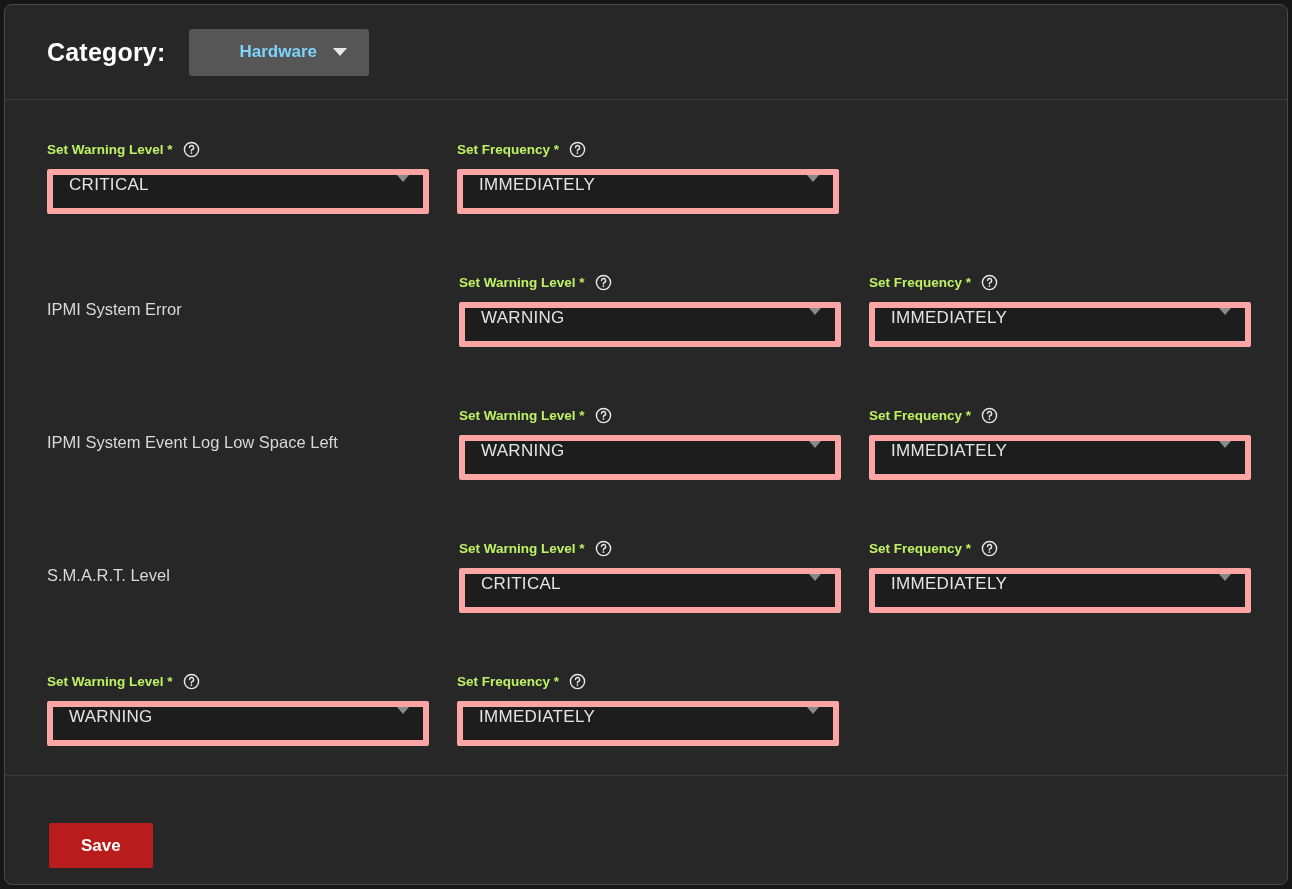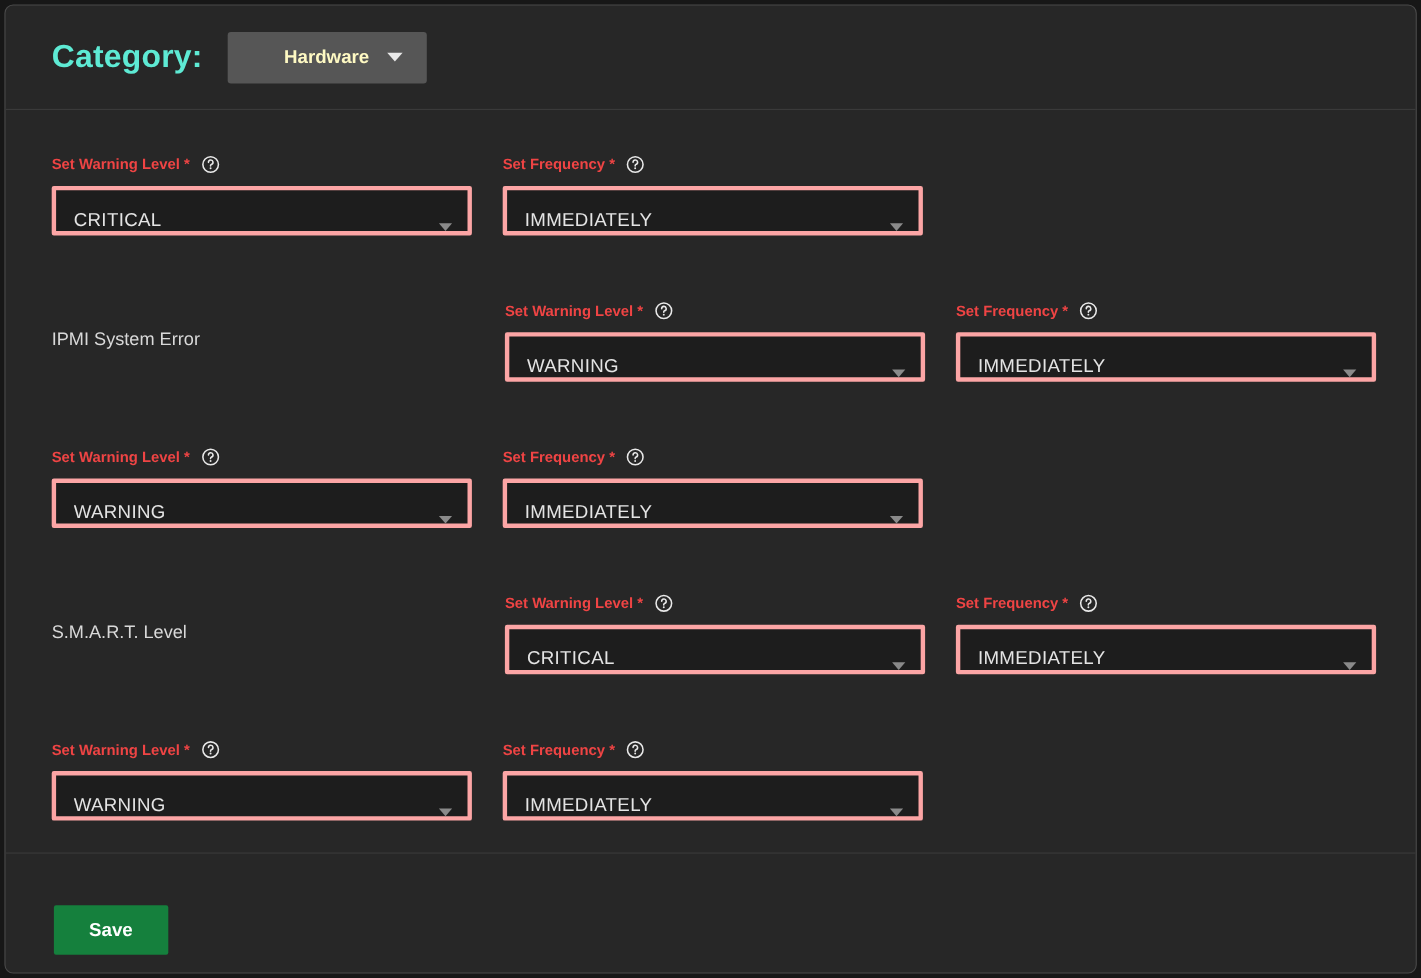--- a/index.html
+++ b/index.html
@@ -27,23 +27,23 @@
   
   .header {
     height: 95px;
     display: flex;
     align-items: center;
     padding-left: 42px;
     border-bottom: 1px solid #3a3a3a;
   }
 
   .category-label {
-    font-size: 29px;
+    font-size: 25px;
     font-weight: bold;
-    color: #5eead4;
+    color: #ffffff;
     letter-spacing: 0.2px;
   }
 
   .category-dropdown {
     margin-left: 23px;
     background: #565656;
     border: none;
     border-radius: 3px;
     height: 47px;
     min-width: 160px;
@@ -52,21 +52,21 @@
     align-items: center;
     justify-content: center;
     gap: 16px;
     cursor: pointer;
     font-family: inherit;
   }
 
   .category-dropdown .dd-text {
     font-size: 17px;
     font-weight: bold;
-    color: #fef9c3;
+    color: #7dd3fc;
     padding-left: 29px;
   }
 
   .tri-down {
     width: 0; height: 0;
     border-left: 7px solid transparent;
     border-right: 7px solid transparent;
     border-top: 8px solid #e8e8e8;
   }
 
@@ -99,39 +99,39 @@
     display: flex;
     align-items: center;
     gap: 10px;
     margin-bottom: 9px;
     height: 20px;
   }
 
   .field-label {
     font-size: 13.5px;
     font-weight: bold;
-    color: #ef4444;
+    color: #bef264;
     white-space: nowrap;
   }
 
   .help-icon {
     width: 17px;
     height: 17px;
     flex: 0 0 17px;
     display: block;
     cursor: pointer;
   }
 
   .select {
     height: 45px;
     background: #1d1d1d;
-    border: 4px solid #fca5a5;
+    border: 6px solid #fca5a5;
     border-radius: 2px;
     display: flex;
-    align-items: flex-end;
+    align-items: flex-start;
     padding: 0 14px 0 16px;
     cursor: pointer;
   }
 
   .select-value {
     flex: 1;
     font-size: 17px;
     color: #e4e4e4;
     letter-spacing: 0.3px;
     white-space: nowrap;
@@ -149,21 +149,21 @@
   
   .footer {
     border-top: 1px solid #3a3a3a;
     height: 96px;
     display: flex;
     align-items: center;
     padding-left: 44px;
   }
 
   .save-button {
-    background: #15803d;
+    background: #b91c1c;
     color: #ffffff;
     border: none;
     border-radius: 2px;
     height: 45px;
     min-width: 88px;
     padding: 0 32px;
     font-size: 17px;
     font-weight: bold;
     font-family: inherit;
     cursor: pointer;
@@ -242,20 +242,21 @@
           </svg>
         </div>
         <div class="select">
           <span class="select-value">IMMEDIATELY</span>
           <span class="select-arrow"></span>
         </div>
       </div>
     </div>
 
     <div class="row">
+      <div class="row-title">IPMI System Event Log Low Space Left</div>
       <div class="field">
         <div class="field-label-line">
           <span class="field-label">Set Warning Level *</span>
           <svg class="help-icon" viewBox="0 0 24 24">
             <circle cx="12" cy="12" r="10" fill="none" stroke="#e8e8e8" stroke-width="2"></circle>
             <path d="M9.2 9.3a2.9 2.9 0 1 1 3.6 2.8c-.6.2-.9.7-.9 1.3v.6" fill="none" stroke="#e8e8e8" stroke-width="2" stroke-linecap="round"></path>
             <circle cx="11.9" cy="17" r="1.25" fill="#e8e8e8"></circle>
           </svg>
         </div>
         <div class="select">

